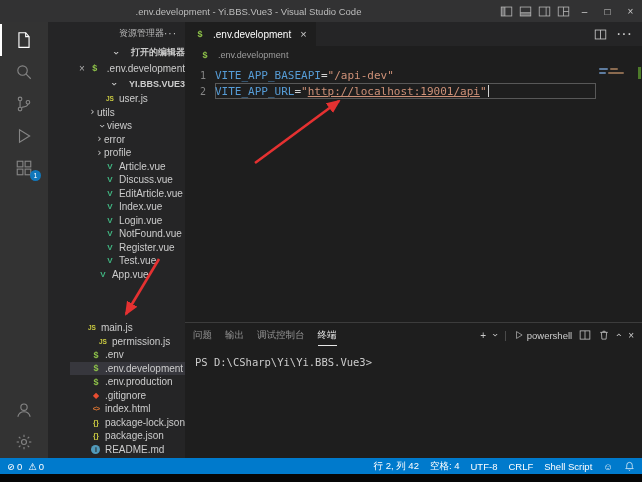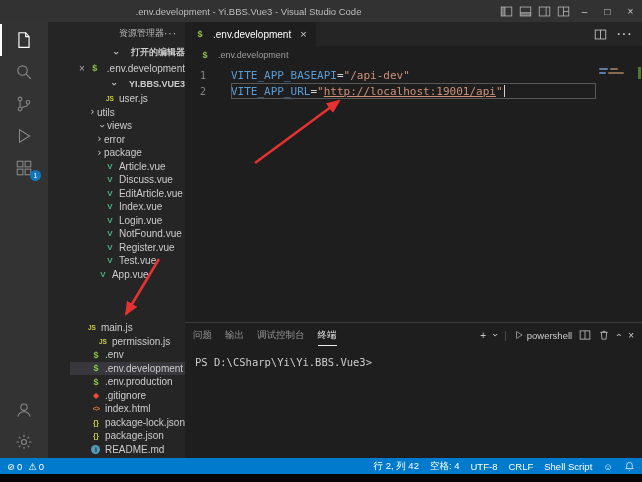--- a/index.html
+++ b/index.html
@@ -55,21 +55,21 @@
   .editor-col { flex:1; display:flex; flex-direction:column; background:#1e1e1e; min-width:0; }
   .tabbar { height:24px; background:#252526; display:flex; align-items:stretch; flex:none; }
   .tab { display:flex; align-items:center; gap:4px; padding:0 9px; background:#1e1e1e; color:#ffffff; font-size:10px; white-space:nowrap; }
   .tab-close { color:#cccccc; margin-left:5px; font-size:11px; }
   .tabbar-actions { margin-left:auto; display:flex; align-items:center; gap:9px; padding-right:10px; color:#cccccc; }
   .breadcrumb { height:18px; display:flex; align-items:center; gap:4px; padding-left:14px; color:#9d9d9d; font-size:9px; flex:none; }
 
   .code-area { position:relative; flex:1; padding-top:3px; overflow:hidden; }
   .code-line { display:flex; height:16px; align-items:center; font-family:"DejaVu Sans Mono","Liberation Mono",monospace; font-size:11px; }
   .ln { width:30px; text-align:right; padding-right:9px; color:#858585; flex:none; font-size:10px; }
-  .line-content { flex:1; display:flex; align-items:center; height:100%; margin-right:46px; min-width:0;margin-left:16px; }
+  .line-content { flex:1; display:flex; align-items:center; height:100%; margin-right:46px; min-width:0; }
   .code-line.current .line-content { box-shadow: inset 0 0 0 1px #585858; }
   .tok-key { color:#569cd6; white-space:pre; }
   .tok-op { color:#d4d4d4; white-space:pre; }
   .tok-string { color:#ce9178; white-space:pre; }
   .tok-string-link { color:#ce9178; text-decoration:underline; white-space:pre; }
   .caret { width:1px; height:12px; background:#d4d4d4; margin-left:1px; flex:none; }
   .minimap { position:absolute; right:0; top:0; width:46px; height:100%; }
   .mm-mark { position:absolute; height:2px; border-radius:1px; }
   .ruler-mark { position:absolute; right:1px; top:3px; width:3px; height:12px; background:#4d7a2a; }
 
@@ -242,21 +242,21 @@
           <div class="tree-row" style="padding-left: 25px;">
             <span class="chev-slot">
               <span class="chev">›</span>
             </span>
             <span class="tree-label">error</span>
           </div>
           <div class="tree-row" style="padding-left: 25px;">
             <span class="chev-slot">
               <span class="chev">›</span>
             </span>
-            <span class="tree-label">package</span>
+            <span class="tree-label">profile</span>
           </div>
           <div class="tree-row" style="padding-left: 25px;">
             <span class="chev-slot"></span>
             <span class="fi fi-vue">V</span>
             <span class="tree-label">Article.vue</span>
           </div>
           <div class="tree-row" style="padding-left: 25px;">
             <span class="chev-slot"></span>
             <span class="fi fi-vue">V</span>
             <span class="tree-label">Discuss.vue</span>

